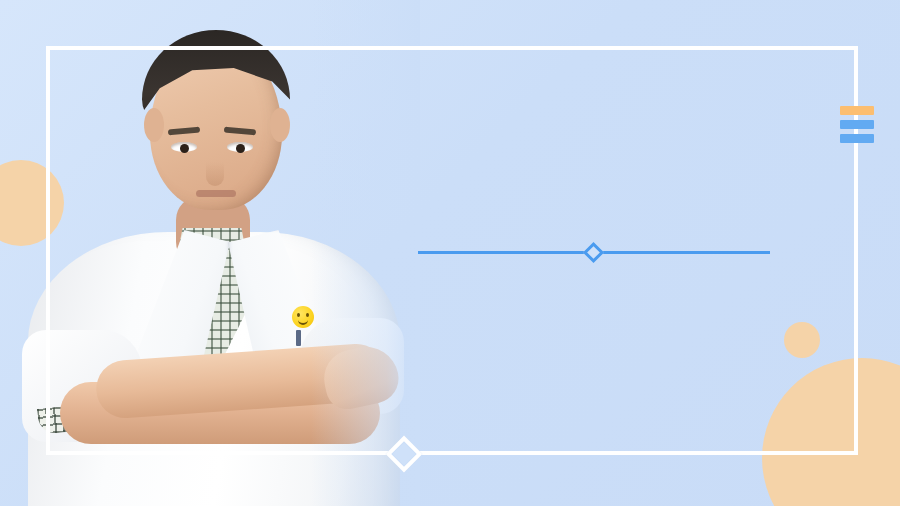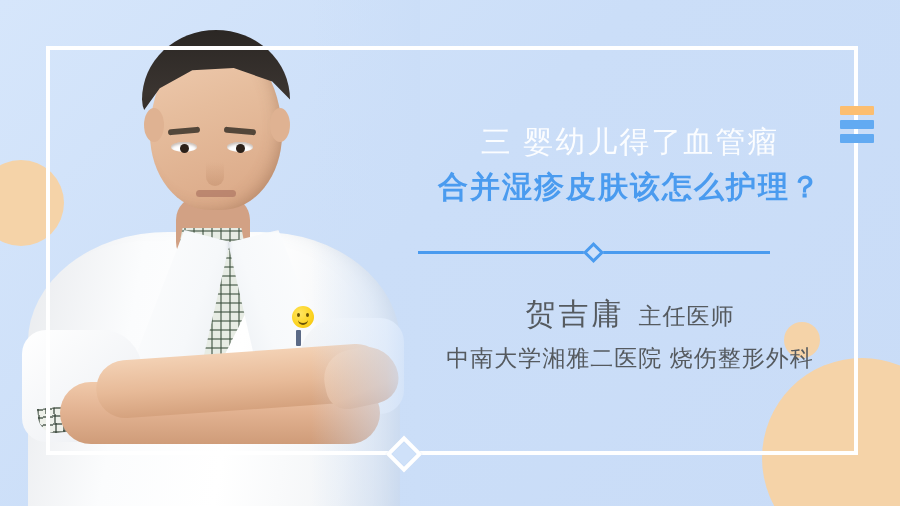--- a/index.html
+++ b/index.html
@@ -454,28 +454,18 @@
   <div id="frame"></div>
   <div id="frame-diamond"></div>
   <div id="frame-diamond-inner"></div>
 
   <div id="deco-bars">
     <div class="bar" id="deco-bar-1"></div>
     <div class="bar" id="deco-bar-2"></div>
     <div class="bar" id="deco-bar-3"></div>
   </div>
 
-  <div id="text-block">
-    <div id="title-line-1">三 婴幼儿得了血管瘤</div>
-    <div id="title-line-2">合并湿疹皮肤该怎么护理？</div>
-  </div>
 
   <div id="divider"></div>
   <div id="divider-diamond"></div>
 
-  <div id="doctor-info">
-    <div id="doctor-name-row">
-      <span id="doctor-name">贺吉庸</span><span id="doctor-rank">主任医师</span>
-    </div>
-    <div id="doctor-affiliation">中南大学湘雅二医院  烧伤整形外科</div>
-  </div>
 
 </div>
 
 </body></html>

